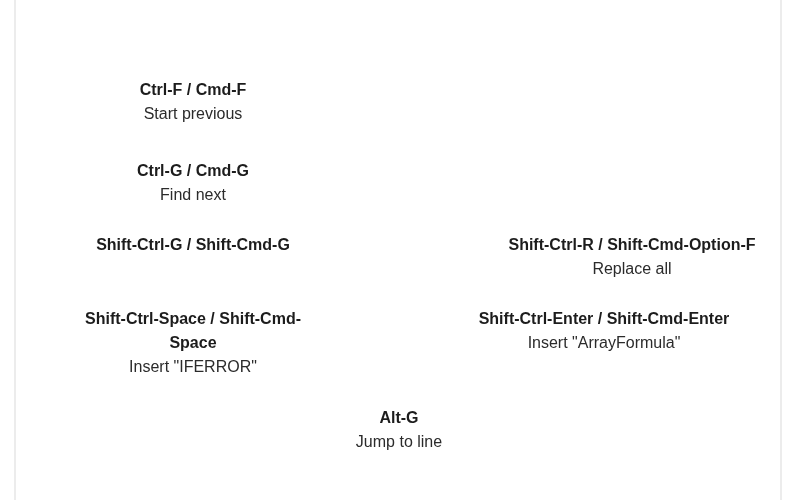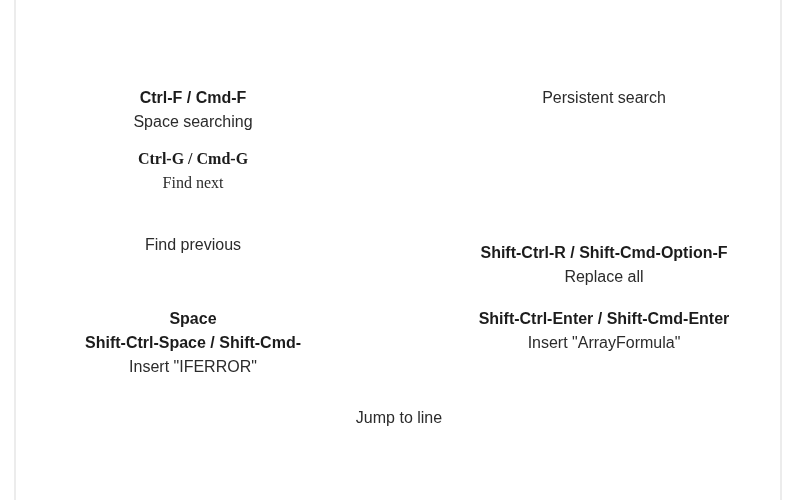--- a/index.html
+++ b/index.html
@@ -44,52 +44,52 @@
     }
     .col-left { left: 193px; }
     .col-right { left: 604px; }
     .col-center { left: 399px; }
   </style>
 </head>
 <body>
 
 <div class="panel"></div>
 
-<div class="shortcut col-left" style="top:86px;">
+<div class="shortcut col-left" style="top:78px;">
   <div class="keys">Ctrl-F / Cmd-F</div>
-  <div class="desc">Space searching</div>
+  <div class="desc">Start previous</div>
 </div>
 
-<div class="shortcut col-left" style="top:147px;font-family:Liberation Serif, serif;">
+<div class="shortcut col-left" style="top:159px;">
   <div class="keys">Ctrl-G / Cmd-G</div>
   <div class="desc">Find next</div>
 </div>
 
 <div class="shortcut col-left" style="top:233px; white-space:nowrap;">
-  <div class="desc">Find previous</div>
+  <div class="keys">Shift-Ctrl-G / Shift-Cmd-G</div>
 </div>
 
 <div class="shortcut col-left" style="top:307px; white-space:nowrap;">
+  <div class="keys">Shift-Ctrl-Space / Shift-Cmd-</div>
   <div class="keys">Space</div>
-  <div class="keys">Shift-Ctrl-Space / Shift-Cmd-</div>
   <div class="desc">Insert "IFERROR"</div>
 </div>
 
 <div class="shortcut col-right" style="top:86px; white-space:nowrap;">
-  <div class="desc">Persistent search</div>
 </div>
 
 <div class="shortcut col-right" style="top:159px; white-space:nowrap;">
 </div>
 
-<div class="shortcut col-right" style="top:241px; white-space:nowrap;">
+<div class="shortcut col-right" style="top:233px; white-space:nowrap;margin-left:28px;">
   <div class="keys">Shift-Ctrl-R / Shift-Cmd-Option-F</div>
   <div class="desc">Replace all</div>
 </div>
 
 <div class="shortcut col-right" style="top:307px; white-space:nowrap;">
   <div class="keys">Shift-Ctrl-Enter / Shift-Cmd-Enter</div>
   <div class="desc">Insert "ArrayFormula"</div>
 </div>
 
 <div class="shortcut col-center" style="top:406px; white-space:nowrap;">
+  <div class="keys">Alt-G</div>
   <div class="desc">Jump to line</div>
 </div>
 
 </body></html>

